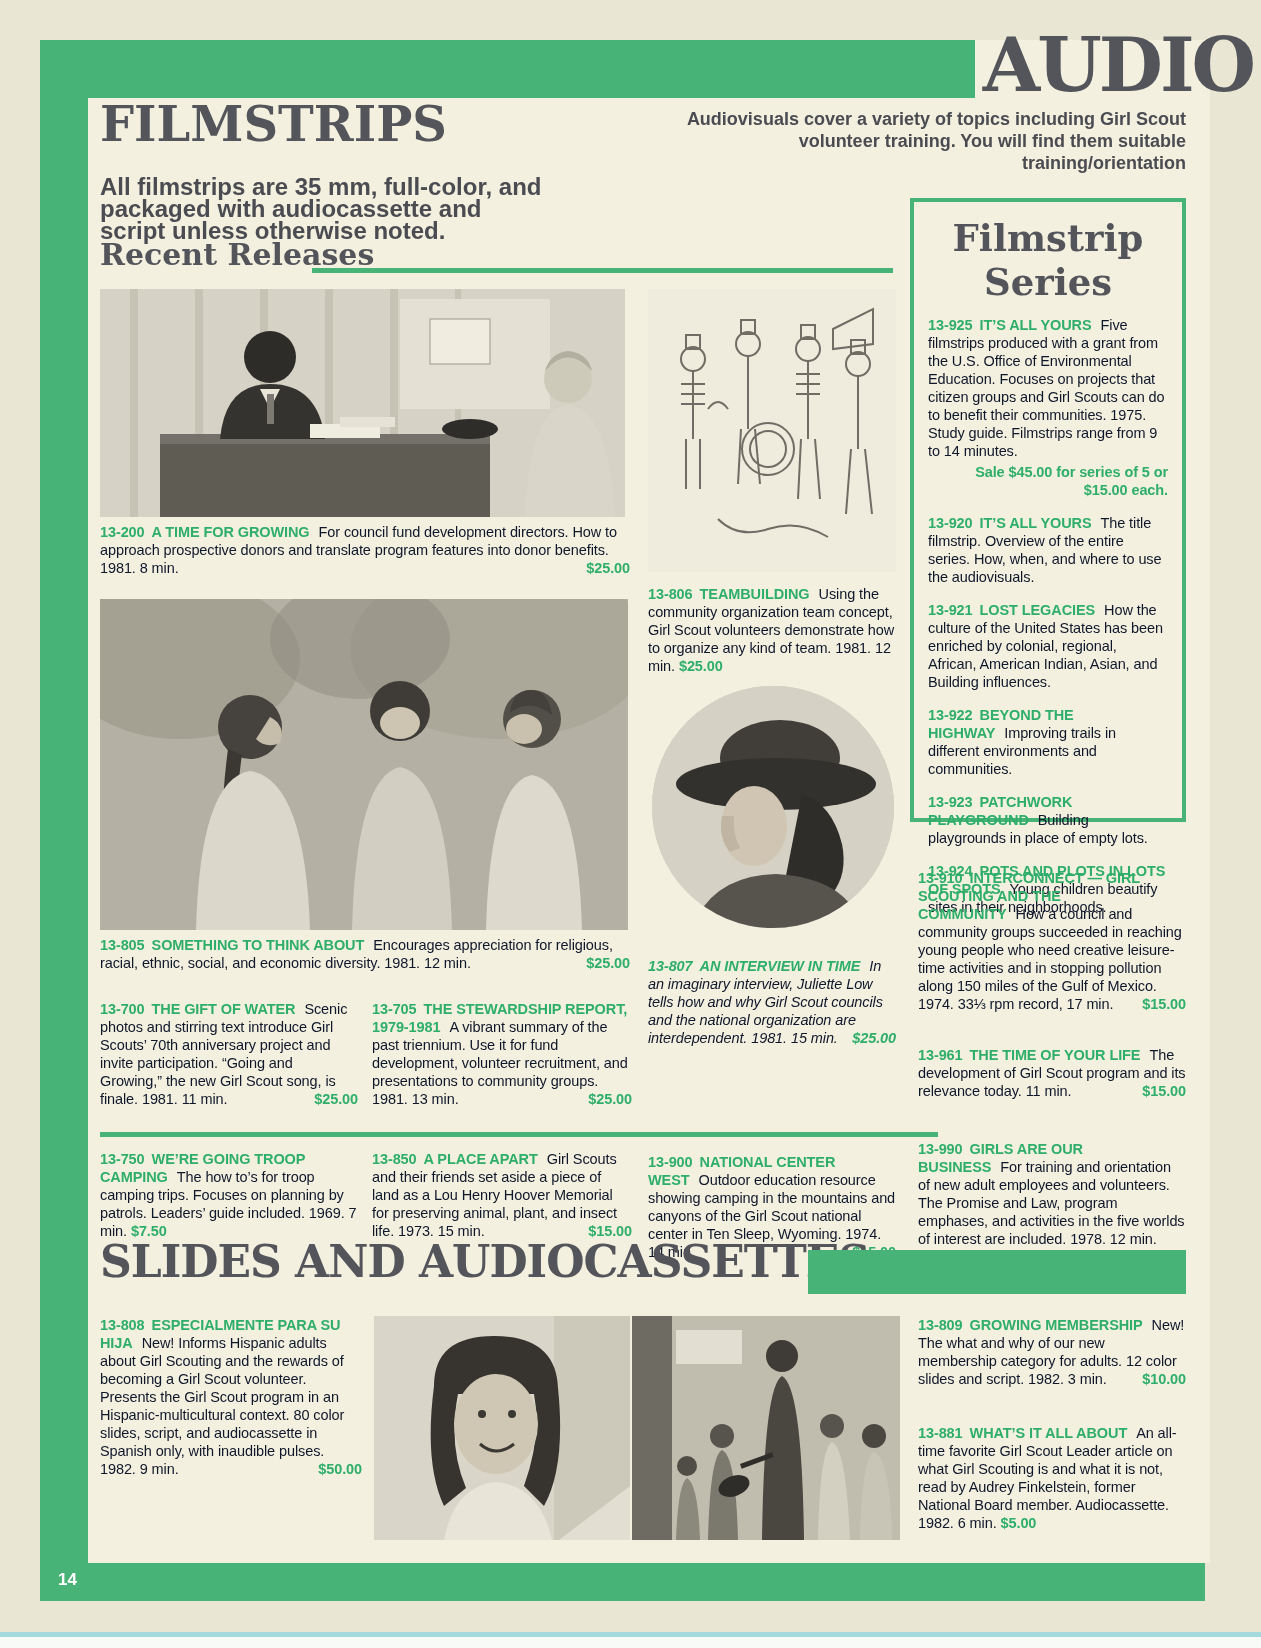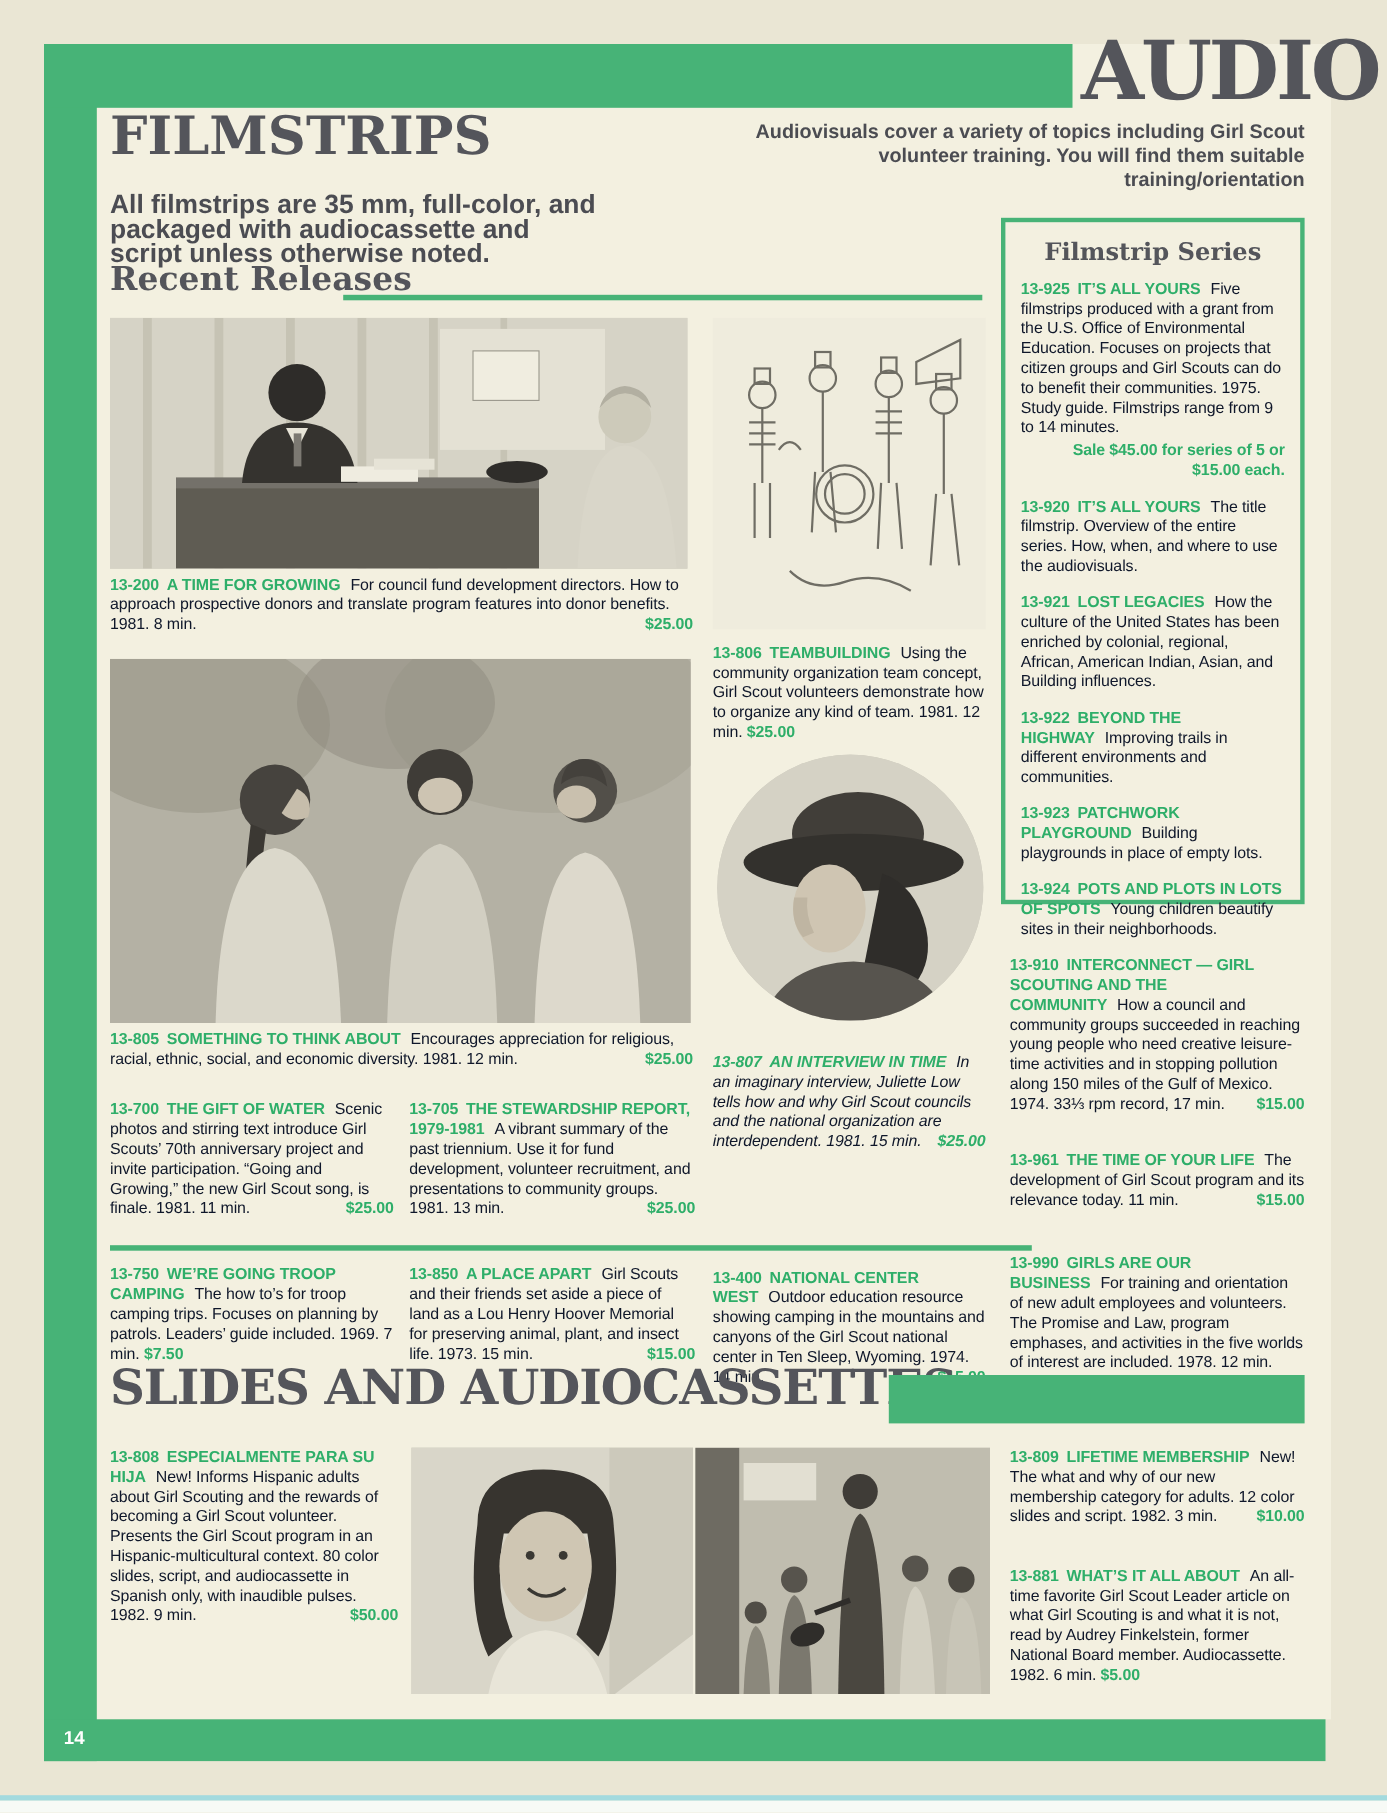--- a/index.html
+++ b/index.html
@@ -35,21 +35,21 @@
   .ep{color:#2eae69;font-weight:bold;}
   .ep.fr{float:right;}
   .sale{color:#2eae69;font-weight:bold;text-align:right;margin-top:3px;font-size:14.5px;line-height:18px;}
 
   .photo{position:absolute;overflow:hidden;background:#cdcabd;}
   .photo svg{display:block;}
   .round{border-radius:50%;}
 
   .series-box{position:absolute;left:910px;top:198px;width:276px;height:624px;
        border:4px solid #47b377;background:#f3f0e0;box-sizing:border-box;padding:8px 14px 0 14px;}
-  .series-title{font-size:22px;text-align:center;margin:6px 0 12px 0;}
+  .series-title{font-size:37px;text-align:center;margin:6px 0 12px 0;}
   .series-box .entry{position:static;display:block;margin-bottom:15px;}
 </style>
 </head>
 <body>
 
 <div class="page">
   <div class="inner"></div>
   <div class="frame-left"></div>
   <div class="frame-top"></div>
   <div class="frame-bottom"></div>
@@ -179,21 +179,21 @@
 
   <div class="entry" style="left:100px;top:1150px;width:258px;">
     <span class="ec">13-750</span><span class="et">WE’RE GOING TROOP CAMPING</span><span class="eb">The how to’s for troop camping trips. Focuses on planning by patrols. Leaders’ guide included. 1969. 7 min.</span> <span class="ep">$7.50</span>
   </div>
 
   <div class="entry" style="left:372px;top:1150px;width:260px;">
     <span class="ec">13-850</span><span class="et">A PLACE APART</span><span class="eb">Girl Scouts and their friends set aside a piece of land as a Lou Henry Hoover Memorial for preserving animal, plant, and insect life. 1973. 15 min.</span><span class="ep fr">$15.00</span>
   </div>
 
   <div class="entry" style="left:648px;top:1153px;width:248px;">
-    <span class="ec">13-400</span><span class="et">NATIONAL CENTER WEST</span><span class="eb">Outdoor education resource showing camping in the mountains and canyons of the Girl Scout national center in Ten Sleep, Wyoming. 1974. 14 min.</span><span class="ep fr">$15.00</span>
+    <span class="ec">13-900</span><span class="et">NATIONAL CENTER WEST</span><span class="eb">Outdoor education resource showing camping in the mountains and canyons of the Girl Scout national center in Ten Sleep, Wyoming. 1974. 14 min.</span><span class="ep fr">$15.00</span>
   </div>
 
   <div class="series-box">
     <div class="series-title serif">Filmstrip Series</div>
     <div class="entry">
       <span class="ec">13-925</span><span class="et">IT’S ALL YOURS</span><span class="eb">Five filmstrips produced with a grant from the U.S. Office of Environmental Education. Focuses on projects that citizen groups and Girl Scouts can do to benefit their communities. 1975. Study guide. Filmstrips range from 9 to 14 minutes.</span>
       <div class="sale">Sale $45.00 for series of 5 or $15.00 each.</div>
     </div>
     <div class="entry">
       <span class="ec">13-920</span><span class="et">IT’S ALL YOURS</span><span class="eb">The title filmstrip. Overview of the entire series. How, when, and where to use the audiovisuals.</span>
@@ -259,19 +259,19 @@
       <circle cx="200" cy="110" r="12" fill="#57544d"></circle>
       <path d="M186 224 Q188 132 200 126 Q214 132 218 224 Z" fill="#d3d0c2"></path>
       <circle cx="242" cy="120" r="12" fill="#4a4740"></circle>
       <path d="M228 224 Q230 142 242 136 Q258 142 260 224 Z" fill="#c8c5b7"></path>
       <circle cx="55" cy="150" r="10" fill="#504d46"></circle>
       <path d="M44 224 Q46 168 55 162 Q66 168 68 224 Z" fill="#8b887c"></path>
     </svg>
   </div>
 
   <div class="entry" style="left:918px;top:1316px;width:268px;">
-    <span class="ec">13-809</span><span class="et">LIFETIME MEMBERSHIP</span><span class="eb">New! The what and why of our new membership category for adults. 12 color slides and script. 1982. 3 min.</span><span class="ep fr">$10.00</span>
+    <span class="ec">13-809</span><span class="et">GROWING MEMBERSHIP</span><span class="eb">New! The what and why of our new membership category for adults. 12 color slides and script. 1982. 3 min.</span><span class="ep fr">$10.00</span>
   </div>
 
   <div class="entry" style="left:918px;top:1424px;width:268px;">
     <span class="ec">13-881</span><span class="et">WHAT’S IT ALL ABOUT</span><span class="eb">An all-time favorite Girl Scout Leader article on what Girl Scouting is and what it is not, read by Audrey Finkelstein, former National Board member. Audiocassette. 1982. 6 min.</span> <span class="ep">$5.00</span>
   </div>
 </div>
 
 </body></html>

